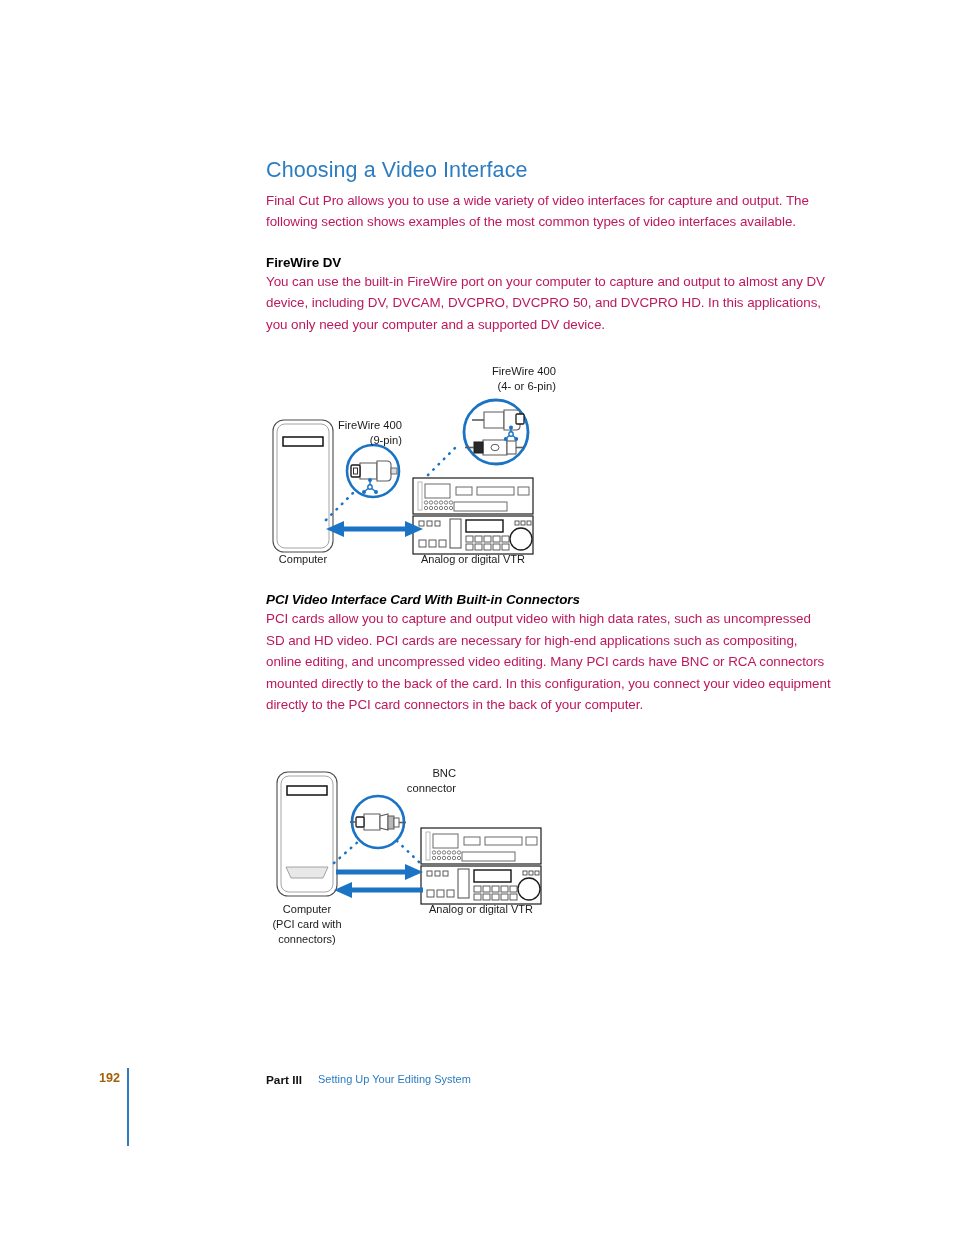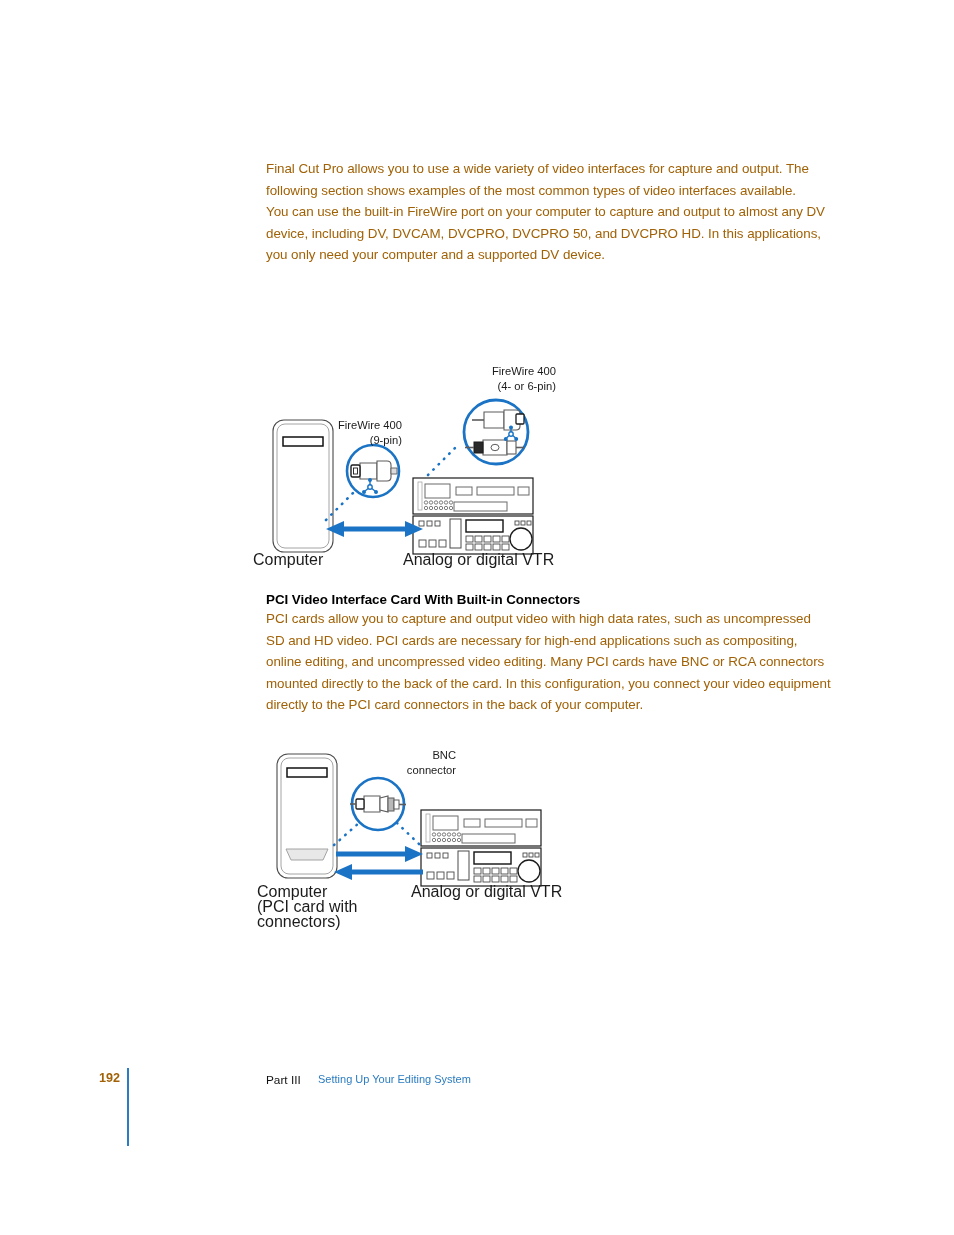--- a/index.html
+++ b/index.html
@@ -32,21 +32,21 @@
     color: #2b7cc0;
     margin: 0 0 7px 0;
     letter-spacing: 0.1px;
     line-height: 1.15;
   }
 
   p.body-text {
     font-size: 13.4px;
     line-height: 21.5px;
     margin: 0;
-    color: #a16207;
+    color: #be185d;
     letter-spacing: -0.05px;
   }
 
   h2.sub-title {
     font-size: 13.4px;
     font-weight: bold;
     margin: 22px 0 1px 0;
     color: #000000;
     letter-spacing: -0.05px;
   }
@@ -56,23 +56,24 @@
   .fig-label {
     position: absolute;
     font-size: 11.2px;
     line-height: 14.5px;
     color: #1b1b1b;
     text-align: right;
     white-space: nowrap;
   }
   .fig-caption {
     position: absolute;
-    font-size: 16px;
+    font-size: 11px;
     line-height: 15px;
     color: #1b1b1b;
+    text-align: center;
     white-space: nowrap;
   }
 
   
   .footer { position: absolute; left: 0; top: 0; width: 100%; }
   .page-number {
     position: absolute;
     left: 99px;
     top: 1071px;
     font-size: 12.6px;
@@ -85,44 +86,46 @@
     top: 1068px;
     width: 1.6px;
     height: 78px;
     background: #2b7cc0;
   }
   .footer-part {
     position: absolute;
     left: 266px;
     top: 1073px;
     font-size: 11.8px;
-    font-weight: normal;
+    font-weight: bold;
     color: #111;
   }
   .footer-chapter {
     position: absolute;
     left: 318px;
     top: 1073px;
     font-size: 11px;
     color: #2b7cc0;
   }
 </style>
 </head>
 <body>
 
 <div class="page">
 
   <div class="content">
+    <h1 class="section-title">Choosing a Video Interface</h1>
     <p class="body-text">Final Cut Pro allows you to use a wide variety of video interfaces for capture and output. The following section shows examples of the most common types of video interfaces available.</p>
 
+    <h2 class="sub-title">FireWire DV</h2>
     <p class="body-text">You can use the built-in FireWire port on your computer to capture and output to almost any DV device, including DV, DVCAM, DVCPRO, DVCPRO 50, and DVCPRO HD. In this applications, you only need your computer and a supported DV device.</p>
   </div>
 
   <div class="content" style="top:592px;">
-    <h2 class="sub-title" style="margin-top:0;">PCI Video Interface Card With Built-in Connectors</h2>
+    <h2 class="sub-title" style="margin-top:0;font-style:italic;">PCI Video Interface Card With Built-in Connectors</h2>
     <p class="body-text">PCI cards allow you to capture and output video with high data rates, such as uncompressed SD and HD video. PCI cards are necessary for high-end applications such as compositing, online editing, and uncompressed video editing. Many PCI cards have BNC or RCA connectors mounted directly to the back of the card. In this configuration, you connect your video equipment directly to the PCI card connectors in the back of your computer.</p>
   </div>
 
   <div class="figure" style="left:262px; top:358px; width:300px; height:215px;">
 
     <svg width="300" height="215" viewBox="0 0 300 215">
 
       <g>
         <rect x="11" y="62" width="60" height="132" rx="11" ry="11" fill="#ffffff" stroke="#4a4a4a" stroke-width="1.1"></rect>
         <rect x="15" y="66" width="52" height="124" rx="8" ry="8" fill="#ffffff" stroke="#8d8d8d" stroke-width="0.8"></rect>
@@ -253,21 +256,21 @@
     <div class="fig-label" style="left:174px; top:6px; width:120px;">
       <div>FireWire 400</div>
       <div>(4- or 6-pin)</div>
     </div>
 
     <div class="fig-caption" style="left:-9px; top:194px; width:100px;">Computer</div>
 
     <div class="fig-caption" style="left:141px; top:194px; width:140px;">Analog or digital VTR</div>
   </div>
 
-  <div class="figure" style="left:268px; top:748px; width:300px; height:186px;">
+  <div class="figure" style="left:268px; top:766px; width:300px; height:186px;">
 
     <svg width="300" height="186" viewBox="0 0 300 186">
 
       <g>
         <rect x="9" y="6" width="60" height="124" rx="11" ry="11" fill="#ffffff" stroke="#4a4a4a" stroke-width="1.1"></rect>
         <rect x="13" y="10" width="52" height="116" rx="8" ry="8" fill="#ffffff" stroke="#8d8d8d" stroke-width="0.8"></rect>
         <rect x="19" y="20" width="40" height="9" fill="#ffffff" stroke="#111111" stroke-width="1.5"></rect>
         <polygon points="23,112 55,112 60,101 18,101" fill="#e8e8e8" stroke="#9a9a9a" stroke-width="0.9"></polygon>
       </g>
 

